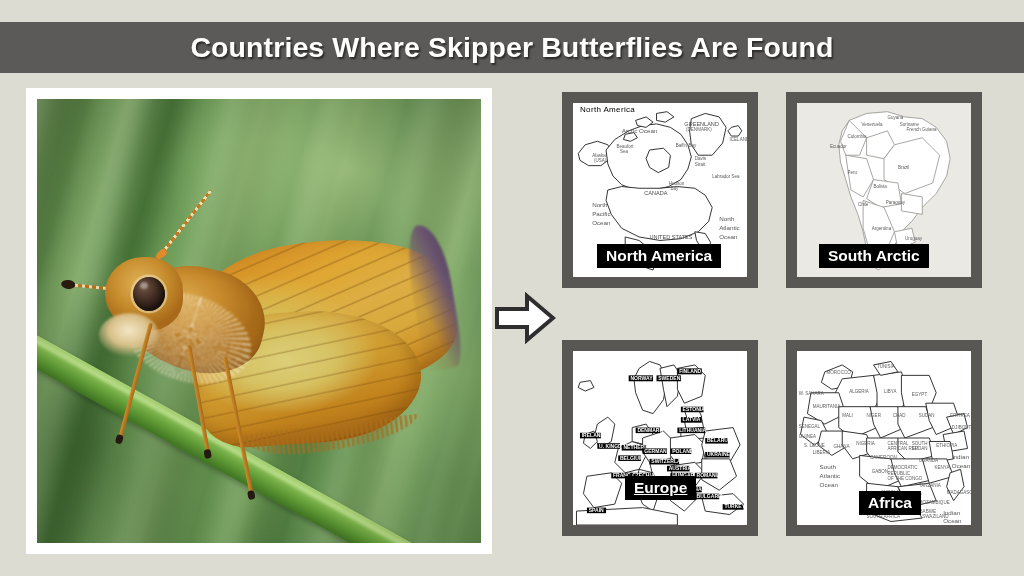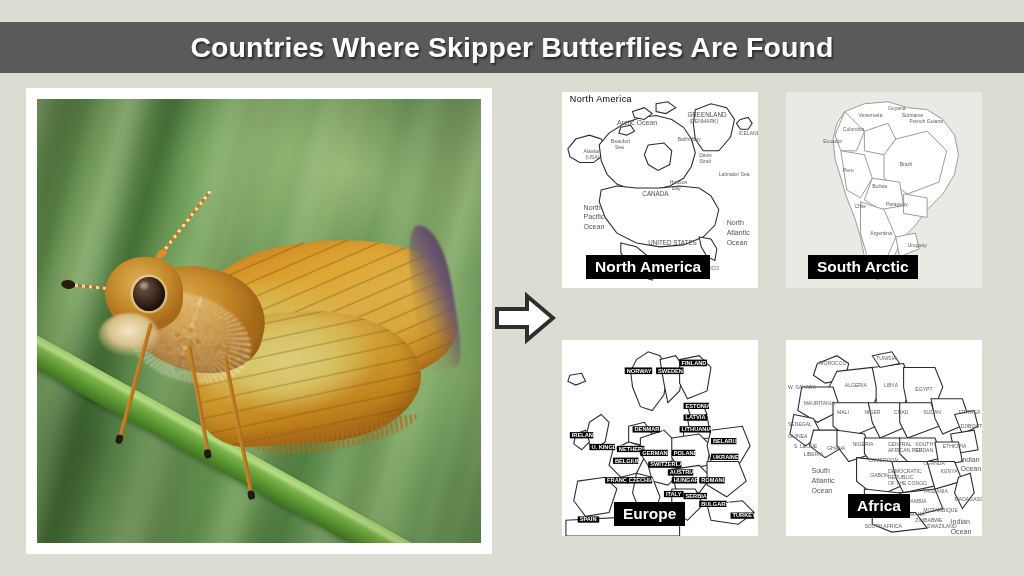--- a/index.html
+++ b/index.html
@@ -302,21 +302,21 @@
     width: 62px;
     height: 52px;
   }
 
   
   .map-panel {
     position: absolute;
     width: 196px;
     height: 196px;
     background: #595753;
-    padding: 0;
+    padding: 11px;
     box-sizing: border-box;
   }
   #panel-north-america { left: 562px; top: 92px; }
   #panel-south-america { left: 786px; top: 92px; }
   #panel-europe        { left: 562px; top: 340px; }
   #panel-africa        { left: 786px; top: 340px; }
 
   .map-inner {
     position: relative;
     width: 100%;
@@ -333,22 +333,22 @@
     background: #000000;
     color: #ffffff;
     font-weight: bold;
     font-size: 15.5px;
     padding: 3px 9px 4px 9px;
     white-space: nowrap;
     line-height: 1.12;
   }
   #caption-north-america { left: 24px; bottom: 9px; }
   #caption-south-america { left: 22px; bottom: 9px; }
-  #caption-europe        { left: 52px; bottom: 10px; }
-  #caption-africa        { left: 62px; bottom: 18px; }
+  #caption-europe        { left: 52px; bottom: 25px; text-decoration: underline; }
+  #caption-africa        { left: 62px; bottom: 10px; }
 
   .map-head {
     position: absolute;
     left: 7px; top: 4px;
     font-size: 4.6px;
     color: #7b7b7b;
     letter-spacing: 0.2px;
   }
   .tiny-label {
     font-size: 3.2px;

